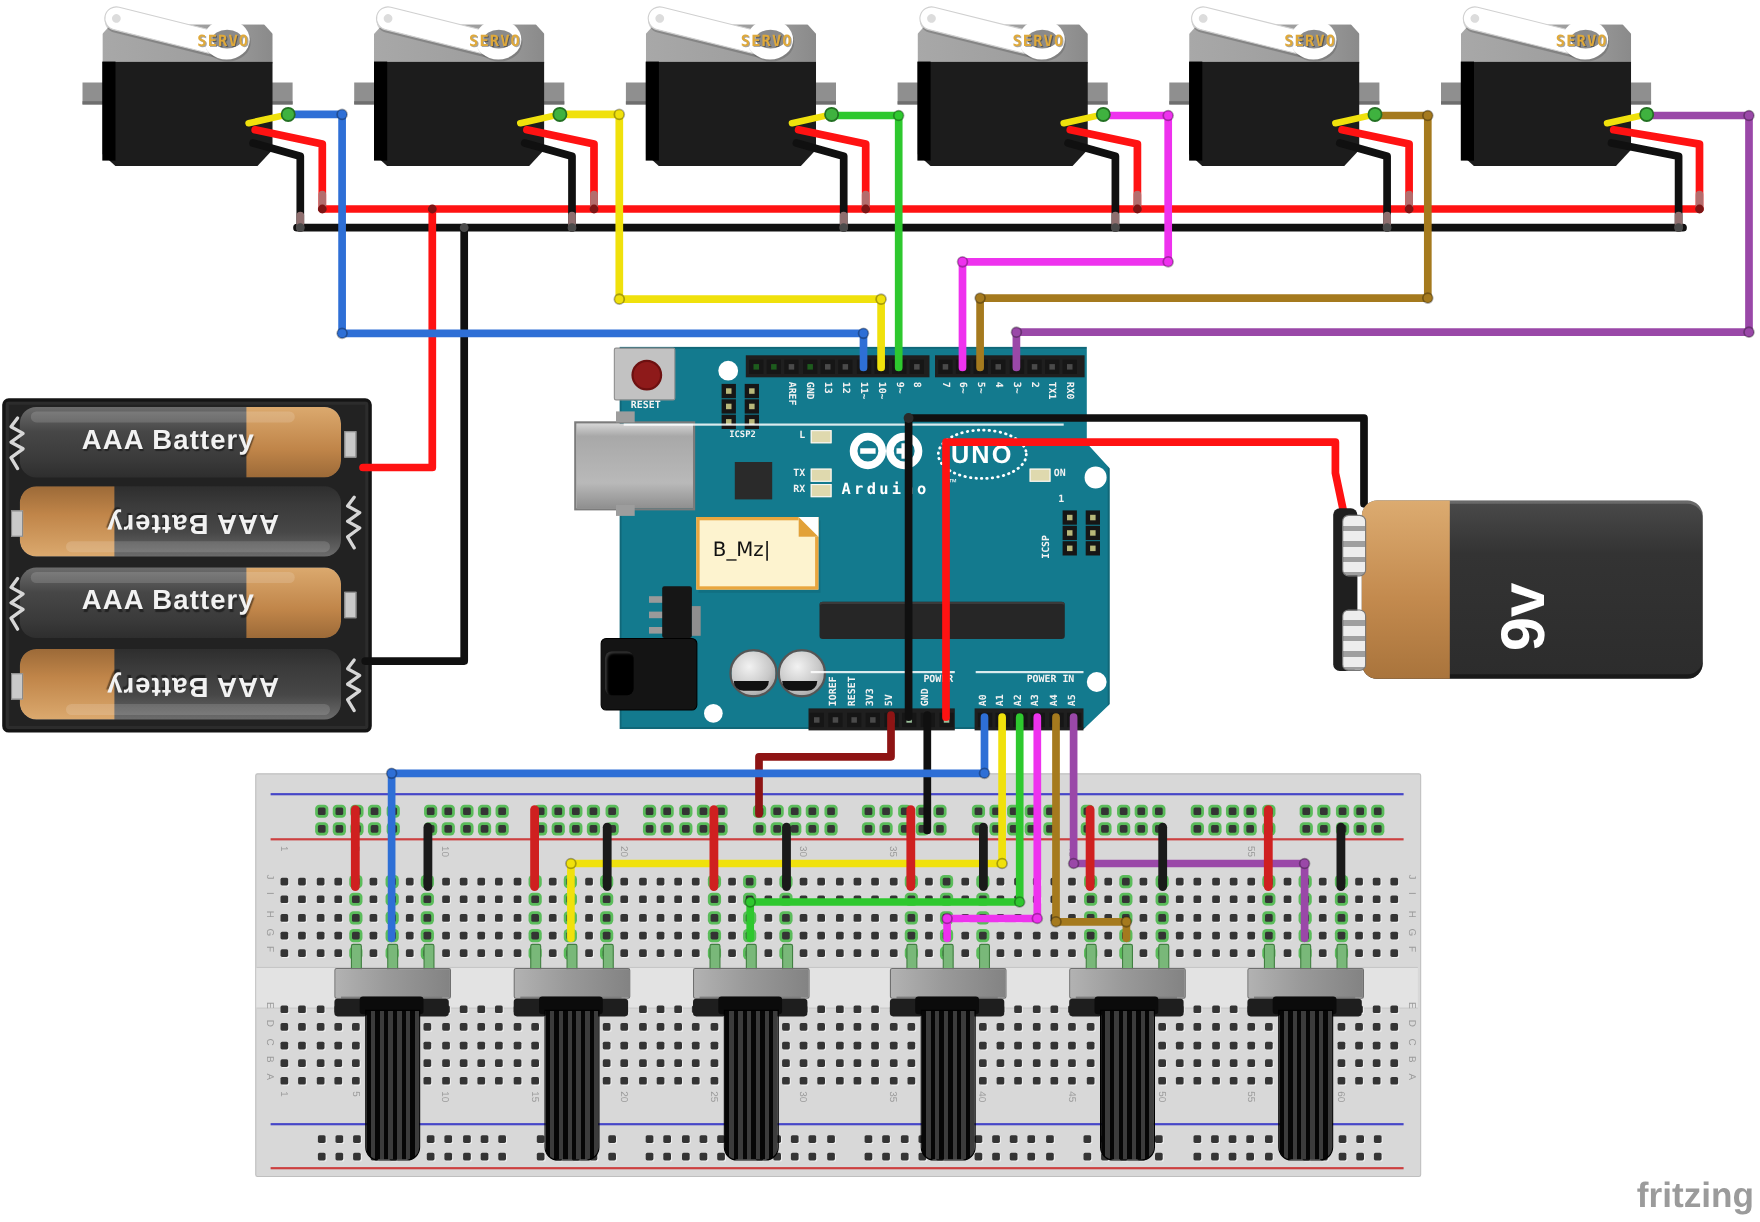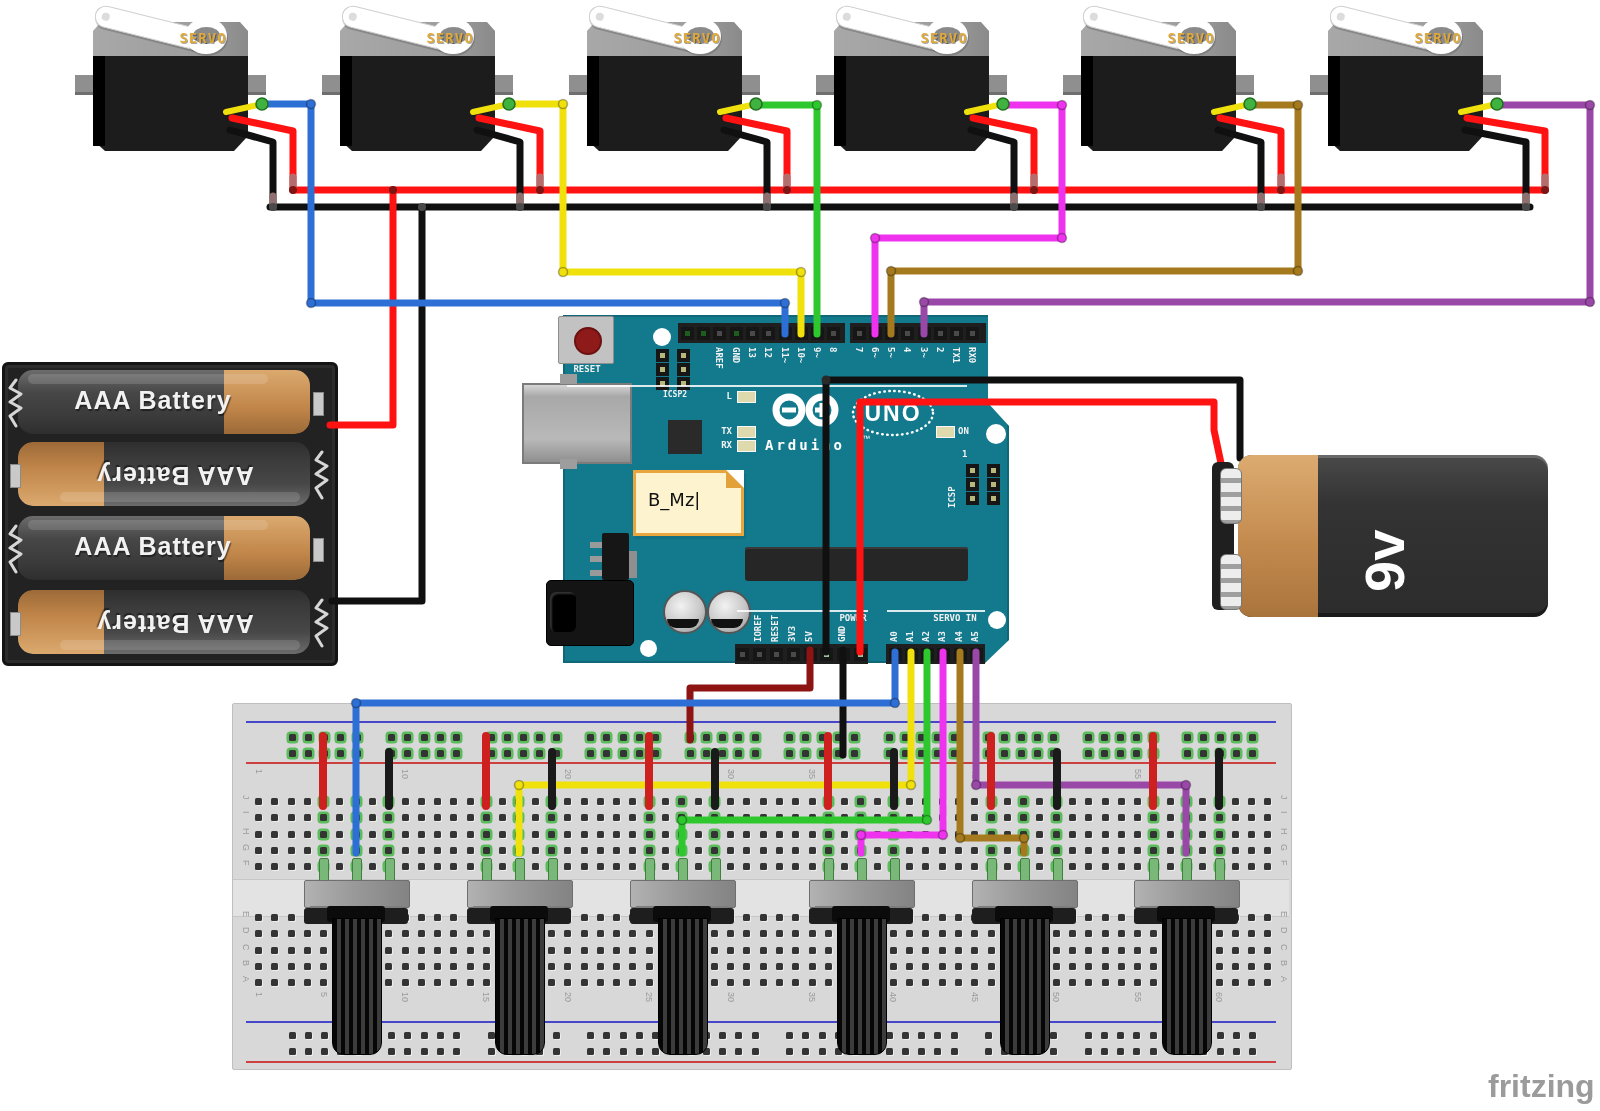--- a/index.html
+++ b/index.html
@@ -1183,21 +1183,21 @@
       </div>
       <div class="abs pinsq" style="left: 953.5px; top: 647.5px;">
         <div class="abs pinin" style="background: rgb(156, 194, 156);"></div>
       </div>
       <div class="abs pinsq" style="left: 969.5px; top: 647.5px;">
         <div class="abs pinin" style="background: rgb(156, 194, 156);"></div>
       </div>
       <div class="abs" style="left: 737px; top: 610px; width: 131px; height: 2px; background: rgba(255, 255, 255, 0.85);"></div>
       <div class="abs" style="left: 887px; top: 610px; width: 98px; height: 2px; background: rgba(255, 255, 255, 0.85);"></div>
       <div class="abs albl" style="left: 808px; top: 614px; width: 90px; text-align: center;">POWER</div>
-      <div class="abs albl" style="left: 905px; top: 614px; width: 100px; text-align: center;">SERVO IN</div>
+      <div class="abs albl" style="left: 905px; top: 614px; width: 100px; text-align: center;">POWER IN</div>
       <div class="abs vb albl" style="left: 754px; top: 606px; height: 36px;">IOREF</div>
       <div class="abs vb albl" style="left: 771px; top: 606px; height: 36px;">RESET</div>
       <div class="abs vb albl" style="left: 788px; top: 606px; height: 36px;">3V3</div>
       <div class="abs vb albl" style="left: 805px; top: 606px; height: 36px;">5V</div>
       <div class="abs vb albl" style="left: 838px; top: 606px; height: 36px;">GND</div>
       <div class="abs vb albl" style="left: 890px; top: 620px; height: 22px;">A0</div>
       <div class="abs vb albl" style="left: 906px; top: 620px; height: 22px;">A1</div>
       <div class="abs vb albl" style="left: 922px; top: 620px; height: 22px;">A2</div>
       <div class="abs vb albl" style="left: 938px; top: 620px; height: 22px;">A3</div>
       <div class="abs vb albl" style="left: 955px; top: 620px; height: 22px;">A4</div>

